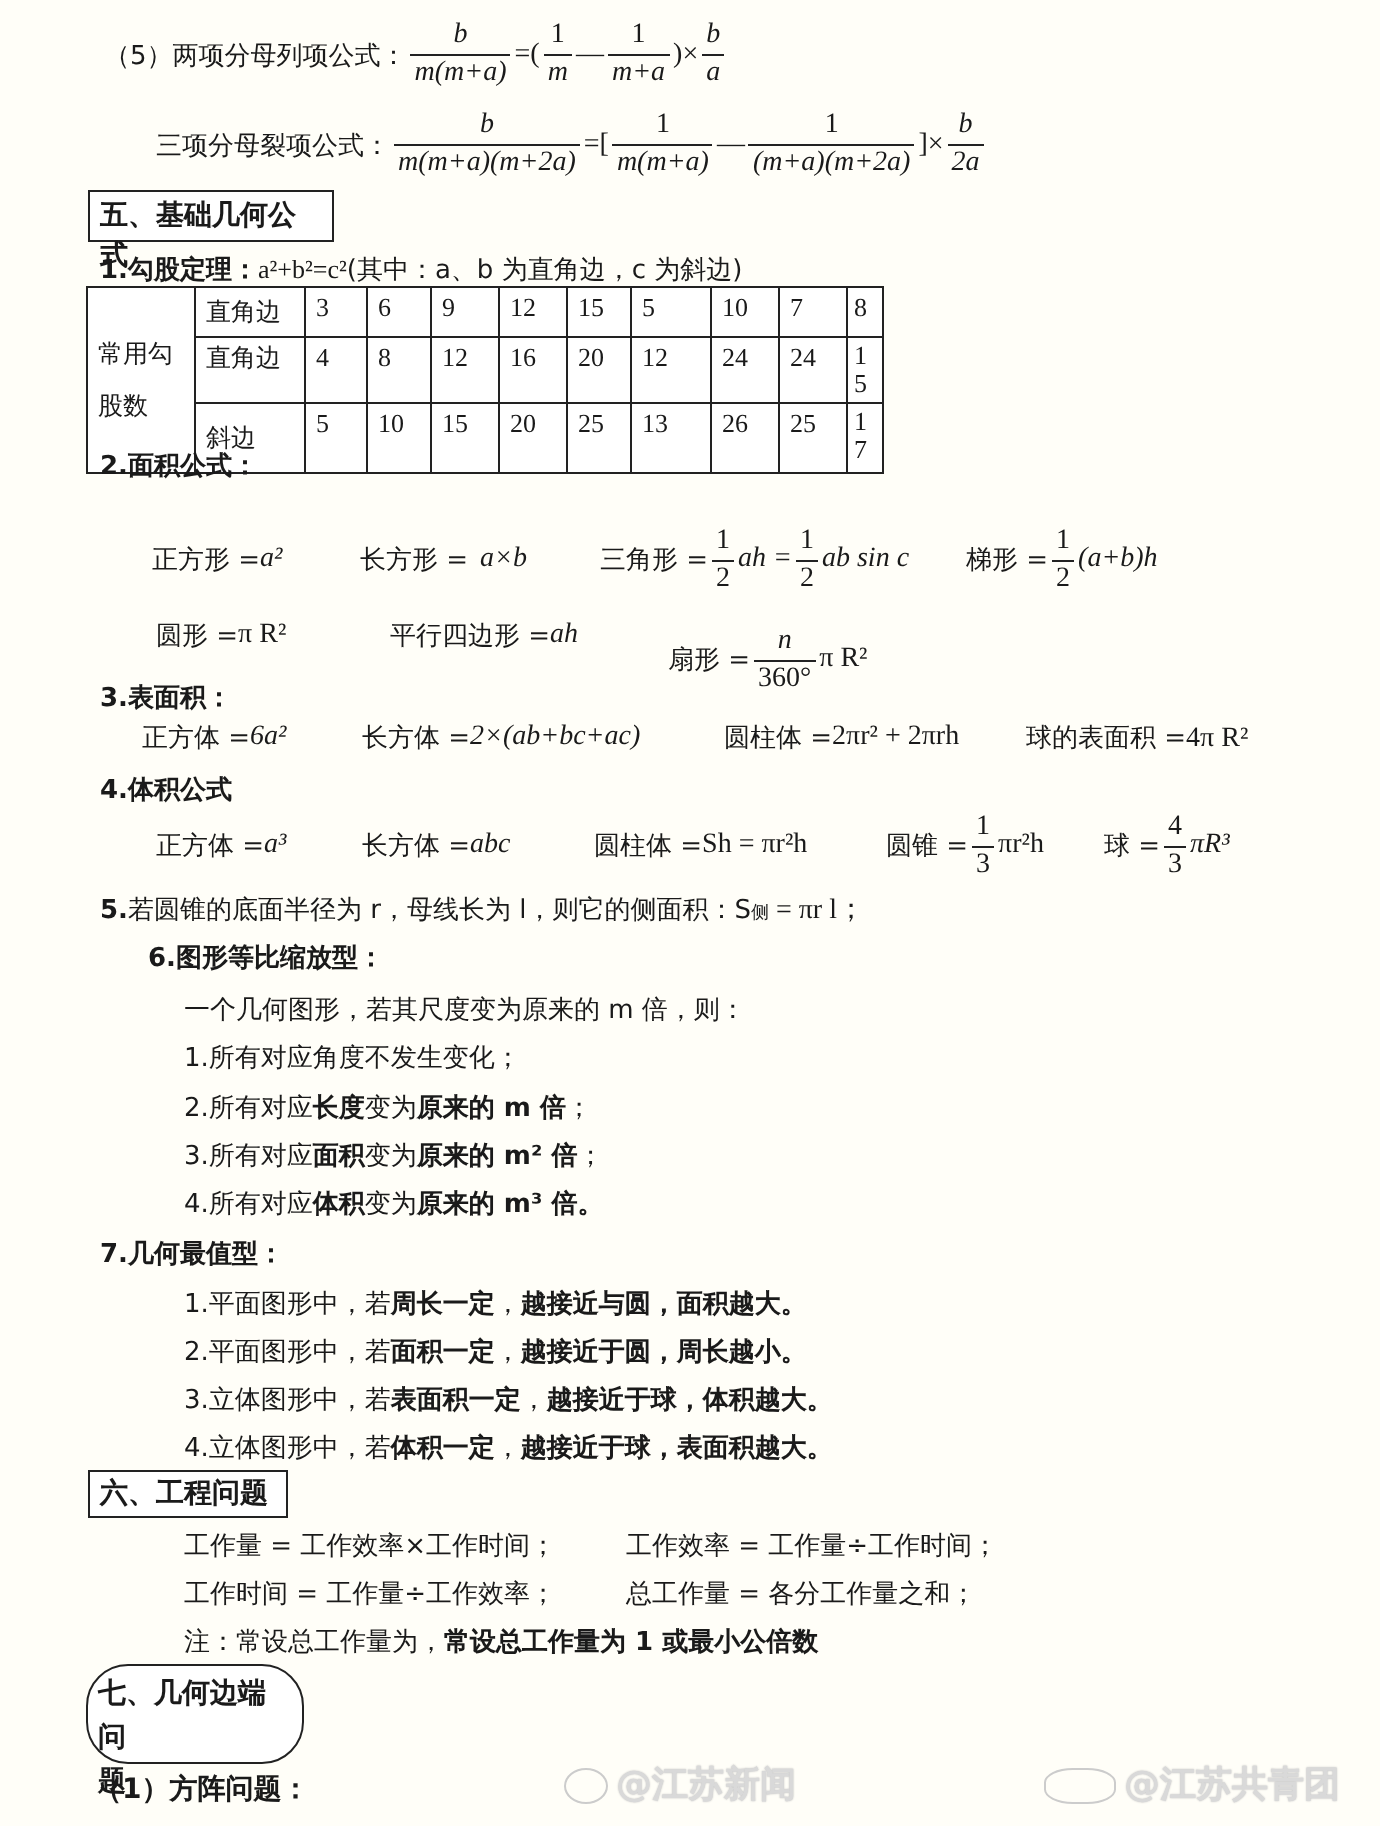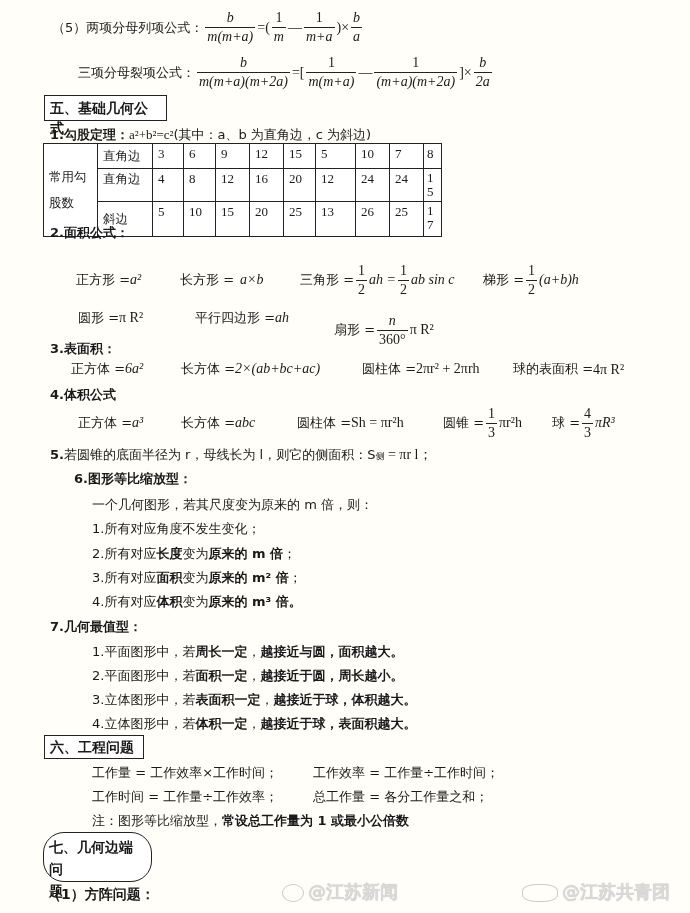--- a/index.html
+++ b/index.html
@@ -267,21 +267,21 @@
 <div class="abs" style="left:92px; top:715px;">
   <span>4.立体图形中，若</span><span class="bold">体积一定</span><span>，</span><span class="bold">越接近于球，表面积越大。</span>
 </div>
 
 <div class="boxhead" style="left:44px; top:735px; width:100px; height:24px; line-height:18px;">六、工程问题</div>
 <div class="abs" style="left:92px; top:764px;">工作量 = 工作效率×工作时间；</div>
 <div class="abs" style="left:313px; top:764px;">工作效率 = 工作量÷工作时间；</div>
 <div class="abs" style="left:92px; top:788px;">工作时间 = 工作量÷工作效率；</div>
 <div class="abs" style="left:313px; top:788px;">总工作量 = 各分工作量之和；</div>
 <div class="abs" style="left:92px; top:812px;">
-  <span>注：图形等比缩放型，</span><span class="bold">常设总工作量为 1 或最小公倍数</span>
+  <span>注：常设总工作量为，</span><span class="bold">常设总工作量为 1 或最小公倍数</span>
 </div>
 
 <div class="boxhead" style="left:43px; top:832px; width:109px; height:50px; padding:3px 5px; line-height:22px;border-radius:21px;">
   <div>七、几何边端问</div>
   <div>题</div>
 </div>
 <div class="abs sub-h" style="left:47px; top:886px; font-size:14px;">（1）方阵问题：</div>
 
 <div class="abs watermark" style="left:282px; top:880px;">
   <span class="wb-icon"></span><span>@江苏新闻</span>

